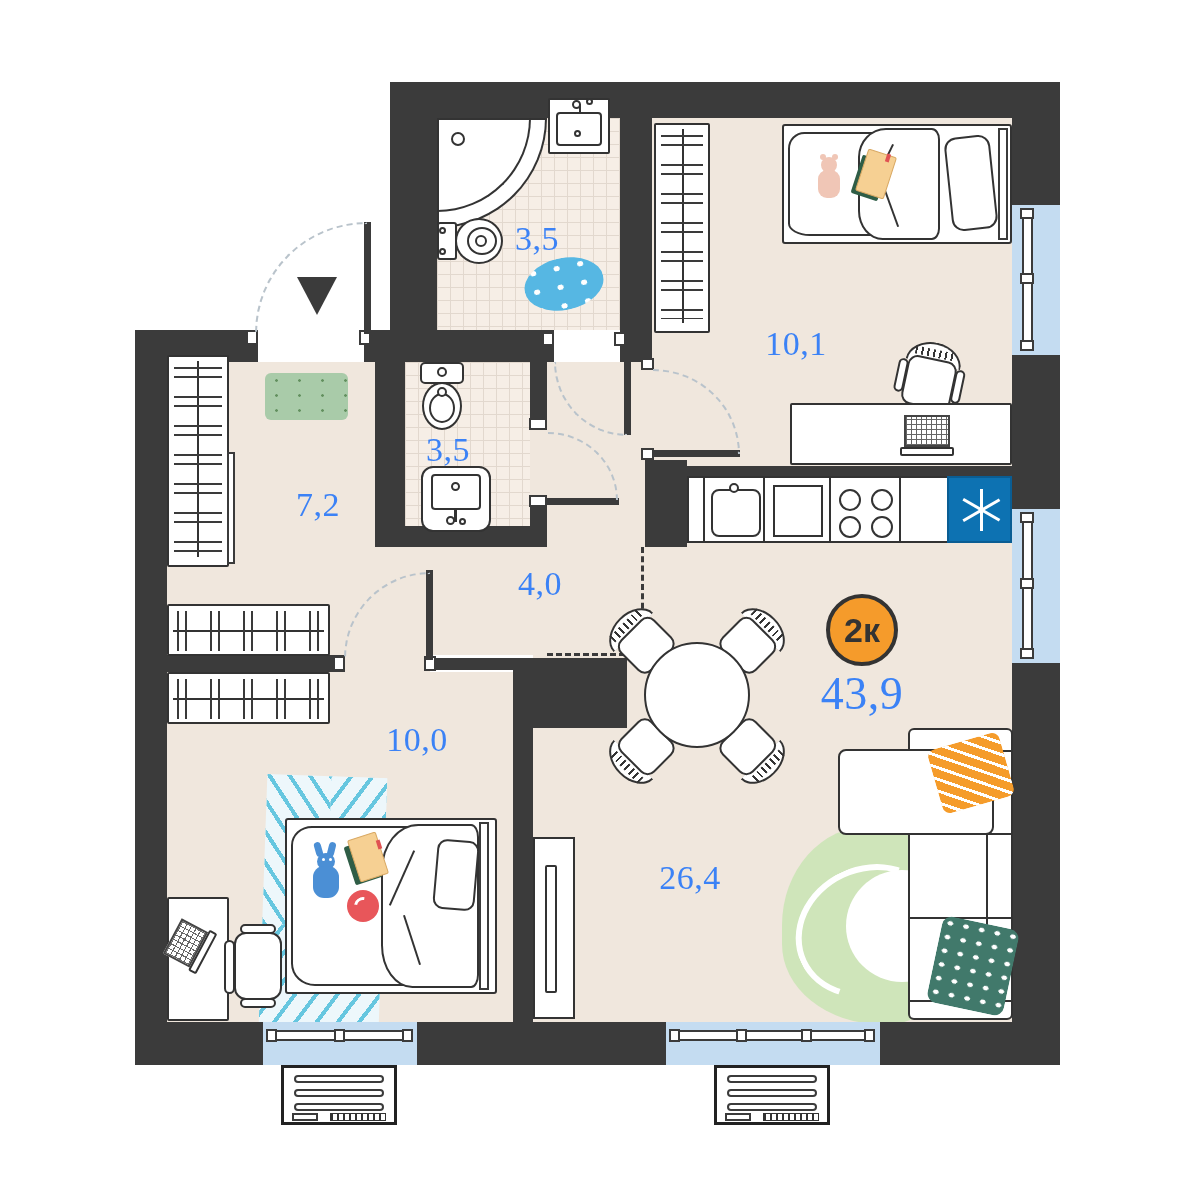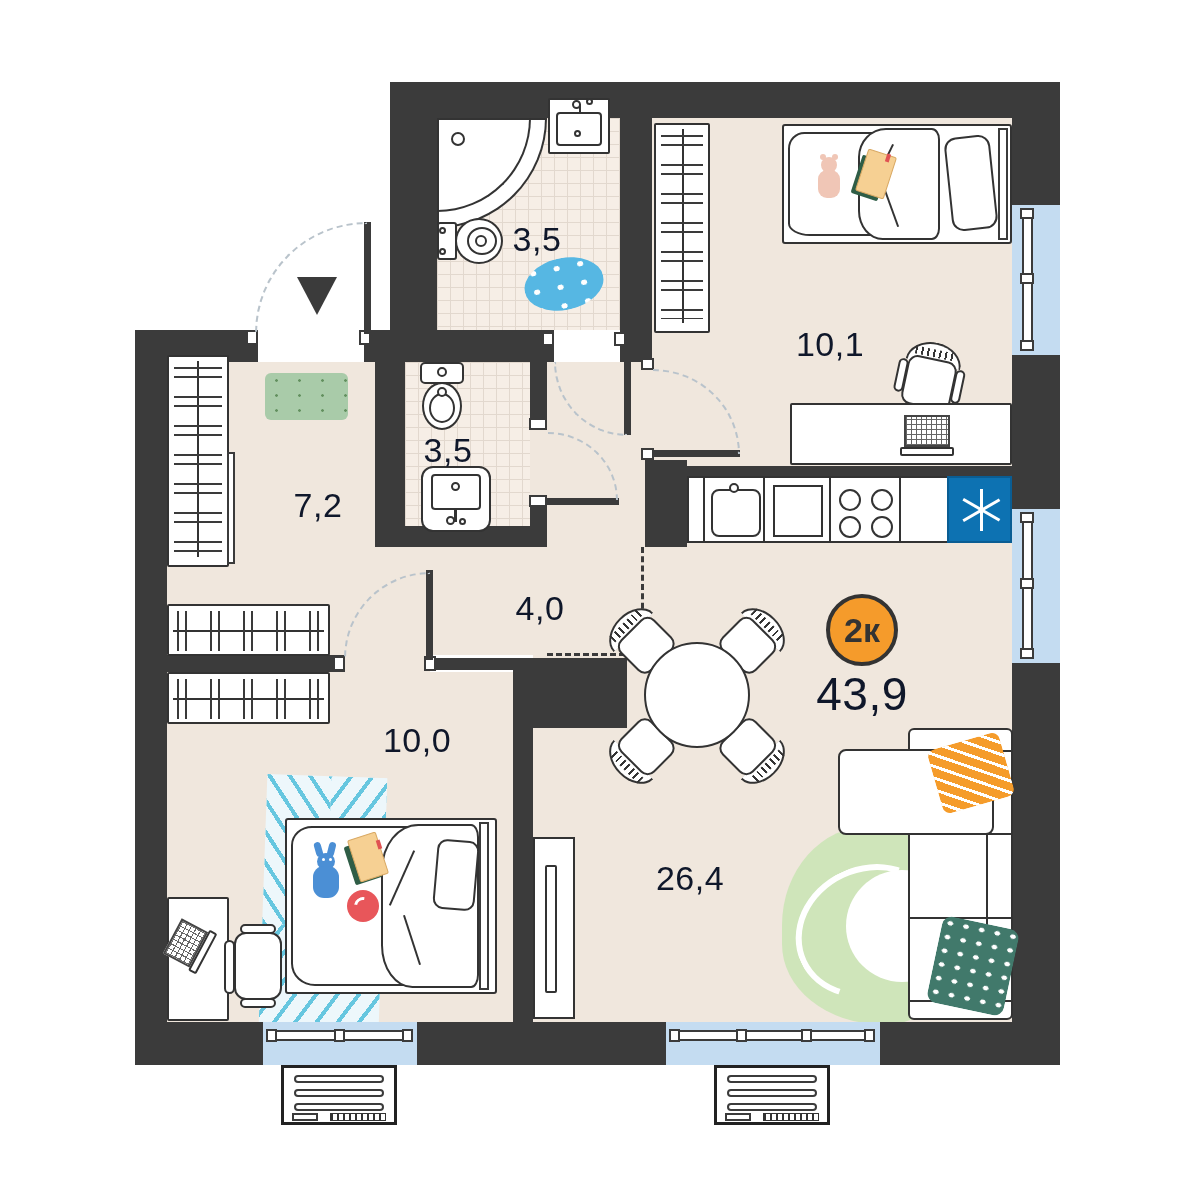--- a/index.html
+++ b/index.html
@@ -9,22 +9,22 @@
   .w{background:#3b3b3b;}
   .floor{background:#f0e7dd;}
   .tile{background-color:#f6eee6;
         background-image:linear-gradient(#e2d8ce 1px,transparent 1px),
                          linear-gradient(90deg,#e2d8ce 1px,transparent 1px);
         background-size:13px 13px;}
   .win{background:#c4dcf1;}
   .sq{background:#fff;border:2px solid #3b3b3b;}
   .f{background:#fff;border:2px solid #333;border-radius:2px;}
   .ln{background:#333;}
-  .lbl{font-size:34px;line-height:1;color:#0f172a;letter-spacing:.5px;
-       transform:translate(-50%,-50%);white-space:nowrap;}
+  .lbl{font-size:34px;line-height:1;color:#3b82f6;letter-spacing:.5px;
+       transform:translate(-50%,-50%);white-space:nowrap;font-family:Liberation Serif, serif;}
   .big{font-size:46px;}
   .dashv{border-left:3px dashed #3b3b3b;}
   .dashh{border-top:3px dashed #3b3b3b;}
   .arc{border:0 solid transparent;}
   .hangh{background:repeating-linear-gradient(180deg,#3a3a3a 0 2px,transparent 2px 9px,#3a3a3a 9px 11px,transparent 11px 29px);}
   .hangv{background:repeating-linear-gradient(90deg,#3a3a3a 0 2px,transparent 2px 8px,#3a3a3a 8px 10px,transparent 10px 33px);}
   .laptop{background-color:#fff;border:2px solid #444;
           background-image:repeating-linear-gradient(90deg,#666 0 1px,transparent 1px 5px),
                            repeating-linear-gradient(0deg,#666 0 1px,transparent 1px 5px);}
   .grill{background:repeating-linear-gradient(90deg,#333 0 2px,transparent 2px 6px);border:1px solid #333;}
@@ -331,21 +331,21 @@
     <div class="a sq" style="left:10px;top:7px;width:90px;height:8px;border-radius:4px"></div>
     <div class="a sq" style="left:10px;top:21px;width:90px;height:8px;border-radius:4px"></div>
     <div class="a sq" style="left:10px;top:35px;width:90px;height:8px;border-radius:4px"></div>
     <div class="a sq" style="left:8px;top:45px;width:26px;height:8px"></div>
     <div class="a grill" style="left:46px;top:45px;width:56px;height:8px"></div>
   </div>
 
   <div class="a lbl" style="left:537px;top:239px">3,5</div>
   <div class="a lbl" style="left:448px;top:450px">3,5</div>
   <div class="a lbl" style="left:318px;top:505px">7,2</div>
-  <div class="a lbl" style="left:540px;top:608px">4,0</div>
-  <div class="a lbl" style="left:830px;top:344px">10,1</div>
+  <div class="a lbl" style="left:540px;top:584px">4,0</div>
+  <div class="a lbl" style="left:796px;top:344px">10,1</div>
   <div class="a lbl" style="left:417px;top:740px">10,0</div>
   <div class="a lbl" style="left:690px;top:878px">26,4</div>
 
   <div class="a badge" style="left:826px;top:594px;width:72px;height:72px">2к</div>
   <div class="a lbl big" style="left:862px;top:694px">43,9</div>
 
 </div>
 
 </body></html>

